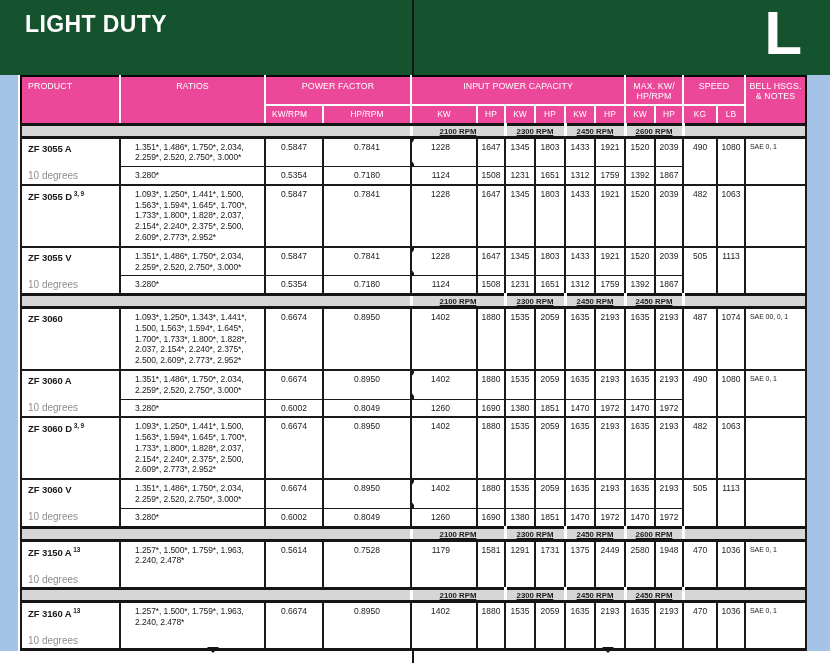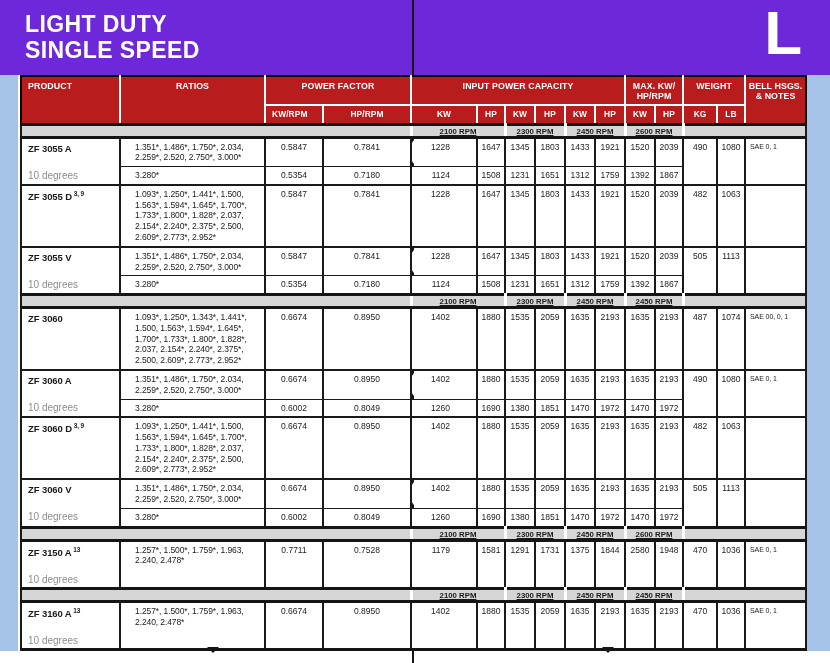--- a/index.html
+++ b/index.html
@@ -1,37 +1,37 @@
 <!DOCTYPE html>
 <html><head>
 <meta charset="utf-8">
 <style>
   * { margin:0; padding:0; box-sizing:border-box; }
   html,body { background:#e8e8e8; }
   .page {
     position:relative; width:830px; height:663px; background:#fff;
     font-family:"Liberation Sans", sans-serif; overflow:hidden;
   }
-  .banner { position:absolute; left:0; top:0; width:830px; height:75px; background:#6d28d9; }
+  .banner { position:absolute; left:0; top:0; width:830px; height:75px; background:#14532d; }
   .title { position:absolute; left:25px; top:11px; color:#fff; font-weight:bold;
            font-size:23px; line-height:26px; letter-spacing:0.4px; }
   .section-letter { position:absolute; right:28px; top:2px; color:#fff; font-weight:bold;
            font-size:62px; line-height:62px; }
   .vrule { position:absolute; left:412px; top:0; width:2px; height:663px; background:#151515; }
   .strip { position:absolute; top:75px; height:576px; background:#a5c2e7; }
   .strip.left { left:0; width:18px; }
   .strip.right { left:805px; width:25px; }
 
   table.spec { position:absolute; left:20px; top:75px; width:785px;
     border-collapse:collapse; table-layout:fixed;
     border:2px solid #151515; border-bottom:3px solid #151515; }
 
   
-  thead th { background:#b91c1c; color:#fff; border:2px solid #fff;
-    font-size:8.8px; font-weight:bold; vertical-align:top; padding:4px 2px 2px;
+  thead th { background:#ec4899; color:#fff; border:2px solid #fff;
+    font-size:8.8px; font-weight:normal; vertical-align:top; padding:4px 2px 2px;
     text-align:center; letter-spacing:0.1px; }
   thead tr.grp th { height:29px; }
   thead tr.subh th { height:19px; font-size:8.4px; padding-top:3px; }
   thead tr.grp th { border-top:2px solid #060606; }
   thead th.first { border-left:2px solid #060606; text-align:left; padding-left:6px; }
   thead th.last { border-right:2px solid #060606; }
 
   
   tbody td { background:#fff; border:2px solid #1a1a1a; vertical-align:top;
     font-size:8.5px; color:#1a1a1a; padding:3px 2px 2px; }
@@ -60,21 +60,20 @@
     border-top:6px solid #151515; }
 </style>
 </head>
 <body>
 
 <div class="page">
 
   <div class="banner">
     <div class="title">
       <div>LIGHT DUTY</div>
-      <div>SINGLE SPEED</div>
     </div>
     <div class="section-letter">L</div>
   </div>
 
   <div class="vrule"></div>
   <div class="strip left"></div>
   <div class="strip right"></div>
 
   <table class="spec">
     <colgroup>
@@ -97,21 +96,21 @@
     <thead>
       <tr class="grp">
         <th class="first" rowspan="2">PRODUCT</th>
         <th rowspan="2">RATIOS</th>
         <th colspan="2">POWER FACTOR</th>
         <th colspan="6">INPUT POWER CAPACITY</th>
         <th colspan="2">
           <div>MAX. KW/</div>
           <div>HP/RPM</div>
         </th>
-        <th colspan="2">WEIGHT</th>
+        <th colspan="2">SPEED</th>
         <th class="last" rowspan="2">
           <div>BELL HSGS.</div>
           <div>&amp; NOTES</div>
         </th>
       </tr>
       <tr class="subh">
         <th class="first">KW/RPM</th>
         <th>HP/RPM</th>
         <th>KW</th>
         <th>HP</th>
@@ -338,28 +337,28 @@
           <td class="bl" colspan="2">2450 RPM</td>
           <td class="bl" colspan="2">2600 RPM</td>
           <td class="bp" colspan="3"></td>
         </tr>
         <tr class="main">
           <td class="prod" rowspan="1">
             <div class="nm">ZF 3150 A<sup> 13</sup></div>
             <div class="ang">10 degrees</div>
           </td>
           <td class="ratios">1.257*, 1.500*, 1.759*, 1.963, 2.240, 2.478*</td>
-          <td class="pf">0.7711</td>
+          <td class="pf">0.5614</td>
           <td class="pf">0.7528</td>
           <td class="v v0">1179</td>
           <td class="v">1581</td>
           <td class="v">1291</td>
           <td class="v">1731</td>
           <td class="v">1375</td>
-          <td class="v">1844</td>
+          <td class="v">2449</td>
           <td class="v">2580</td>
           <td class="v">1948</td>
           <td class="wt" rowspan="1">470</td>
           <td class="wt" rowspan="1">1036</td>
           <td class="note" rowspan="1">SAE 0, 1</td>
         </tr>
         <tr class="band">
           <td class="bp" colspan="4"></td>
           <td class="bl" colspan="2">2100 RPM</td>
           <td class="bl" colspan="2">2300 RPM</td>

